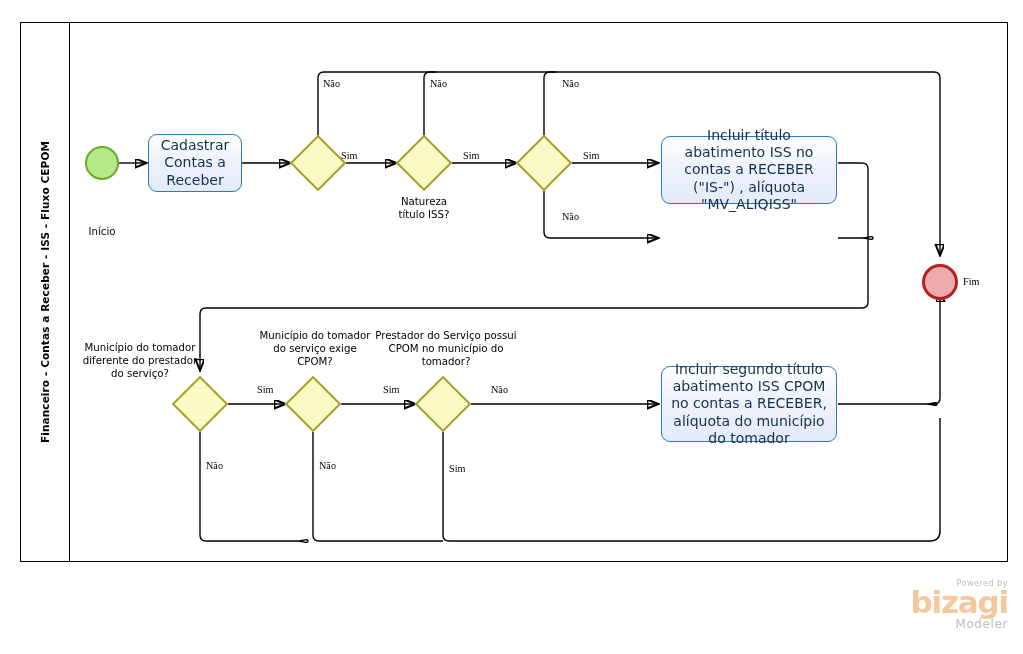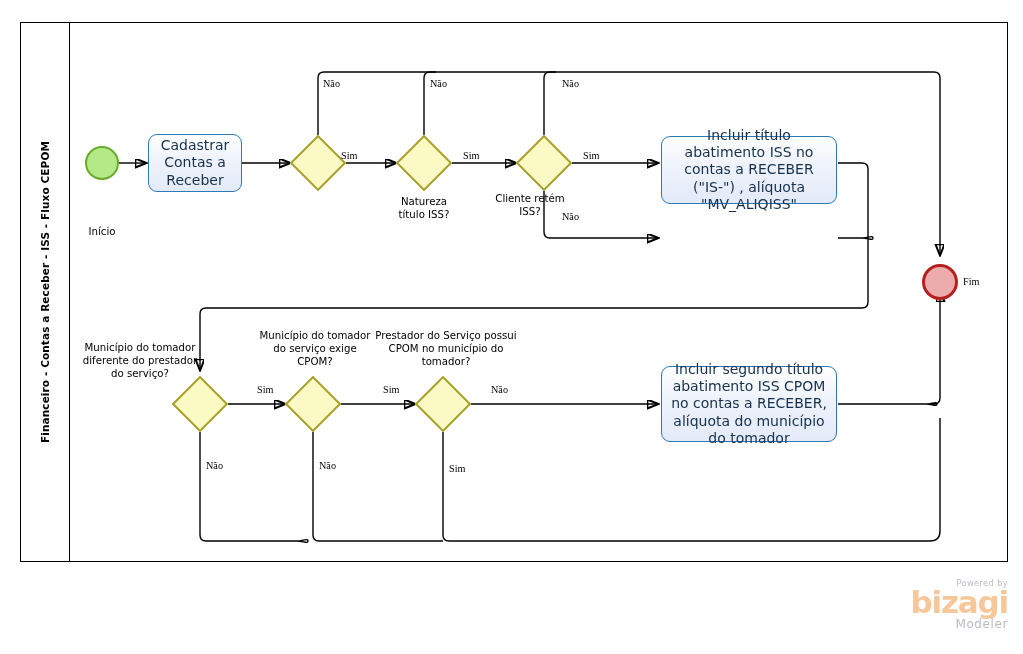--- a/index.html
+++ b/index.html
@@ -139,22 +139,20 @@
 
   <div class="gw" style="left:404px;top:143px;width:40px;height:40px;">
       <i></i>
     </div>
   <div class="lbl c" style="left:368px;top:196px;width:112px;">Natureza
 título ISS?</div>
 
   <div class="gw" style="left:524px;top:143px;width:40px;height:40px;">
       <i></i>
     </div>
-  <div class="lbl c" style="left:474px;top:193px;width:112px;">Cliente retém
-ISS?</div>
 
   <div class="gw" style="left:180px;top:384px;width:40px;height:40px;">
       <i></i>
     </div>
   <div class="lbl c" style="left:74px;top:342px;width:132px;">Município do tomador
 diferente do prestador
 do serviço?</div>
 
   <div class="gw" style="left:293px;top:384px;width:40px;height:40px;">
       <i></i>

